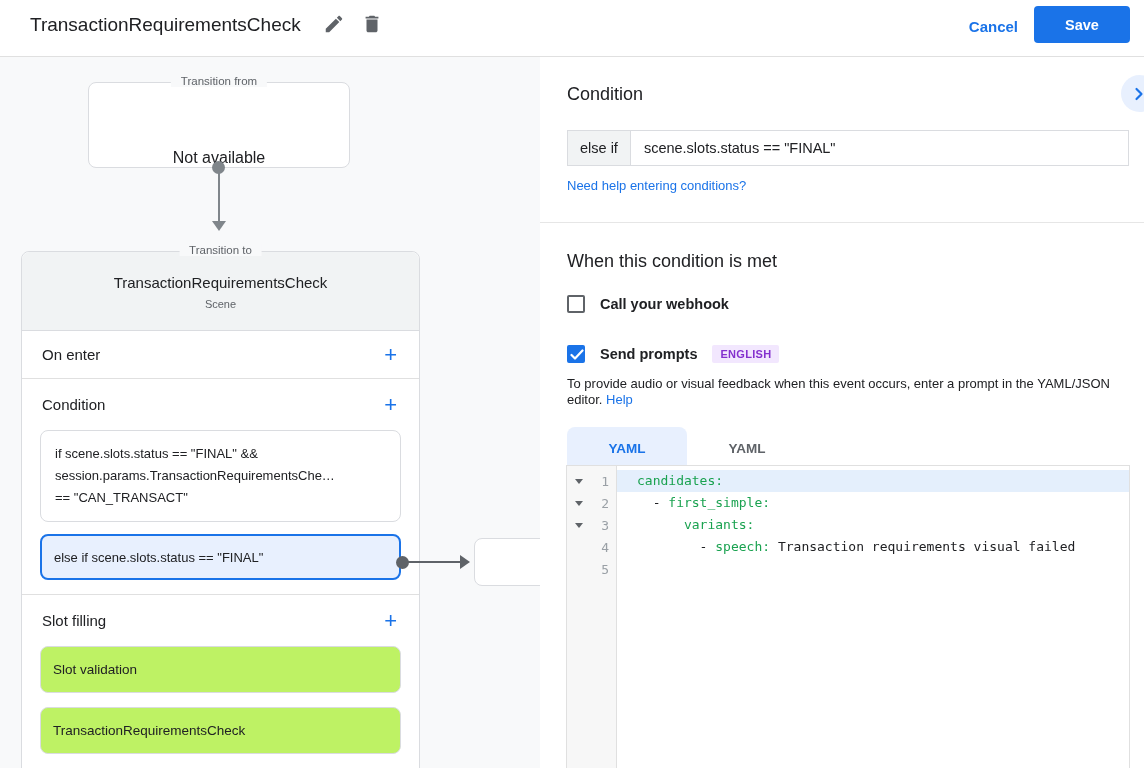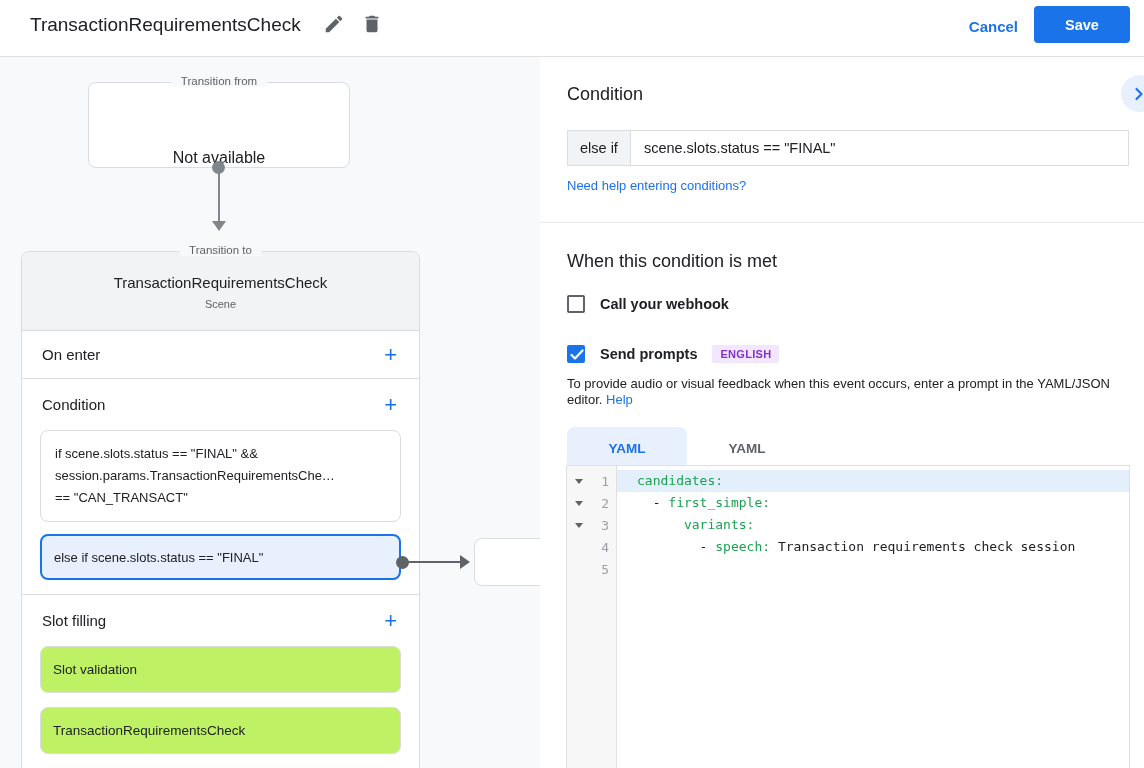--- a/index.html
+++ b/index.html
@@ -253,19 +253,19 @@
           </div>
           <div class="gutter-line">
             <span class="fold"></span>
             <span class="lnum">5</span>
           </div>
         </div>
       <div class="code-area">
           <div class="code-line active"><span class="seg-key">candidates:</span></div>
           <div class="code-line"><span class="seg-plain">  - </span><span class="seg-key">first_simple:</span></div>
           <div class="code-line"><span class="seg-plain">      </span><span class="seg-key">variants:</span></div>
-          <div class="code-line"><span class="seg-plain">        - </span><span class="seg-key">speech:</span><span class="seg-plain"> Transaction requirements check session</span></div>
+          <div class="code-line"><span class="seg-plain">        - </span><span class="seg-key">speech:</span><span class="seg-plain"> Transaction requirements visual failed</span></div>
           <div class="code-line"></div>
         </div>
     </div>
   </div>
 
 </div>
 
 </body></html>

